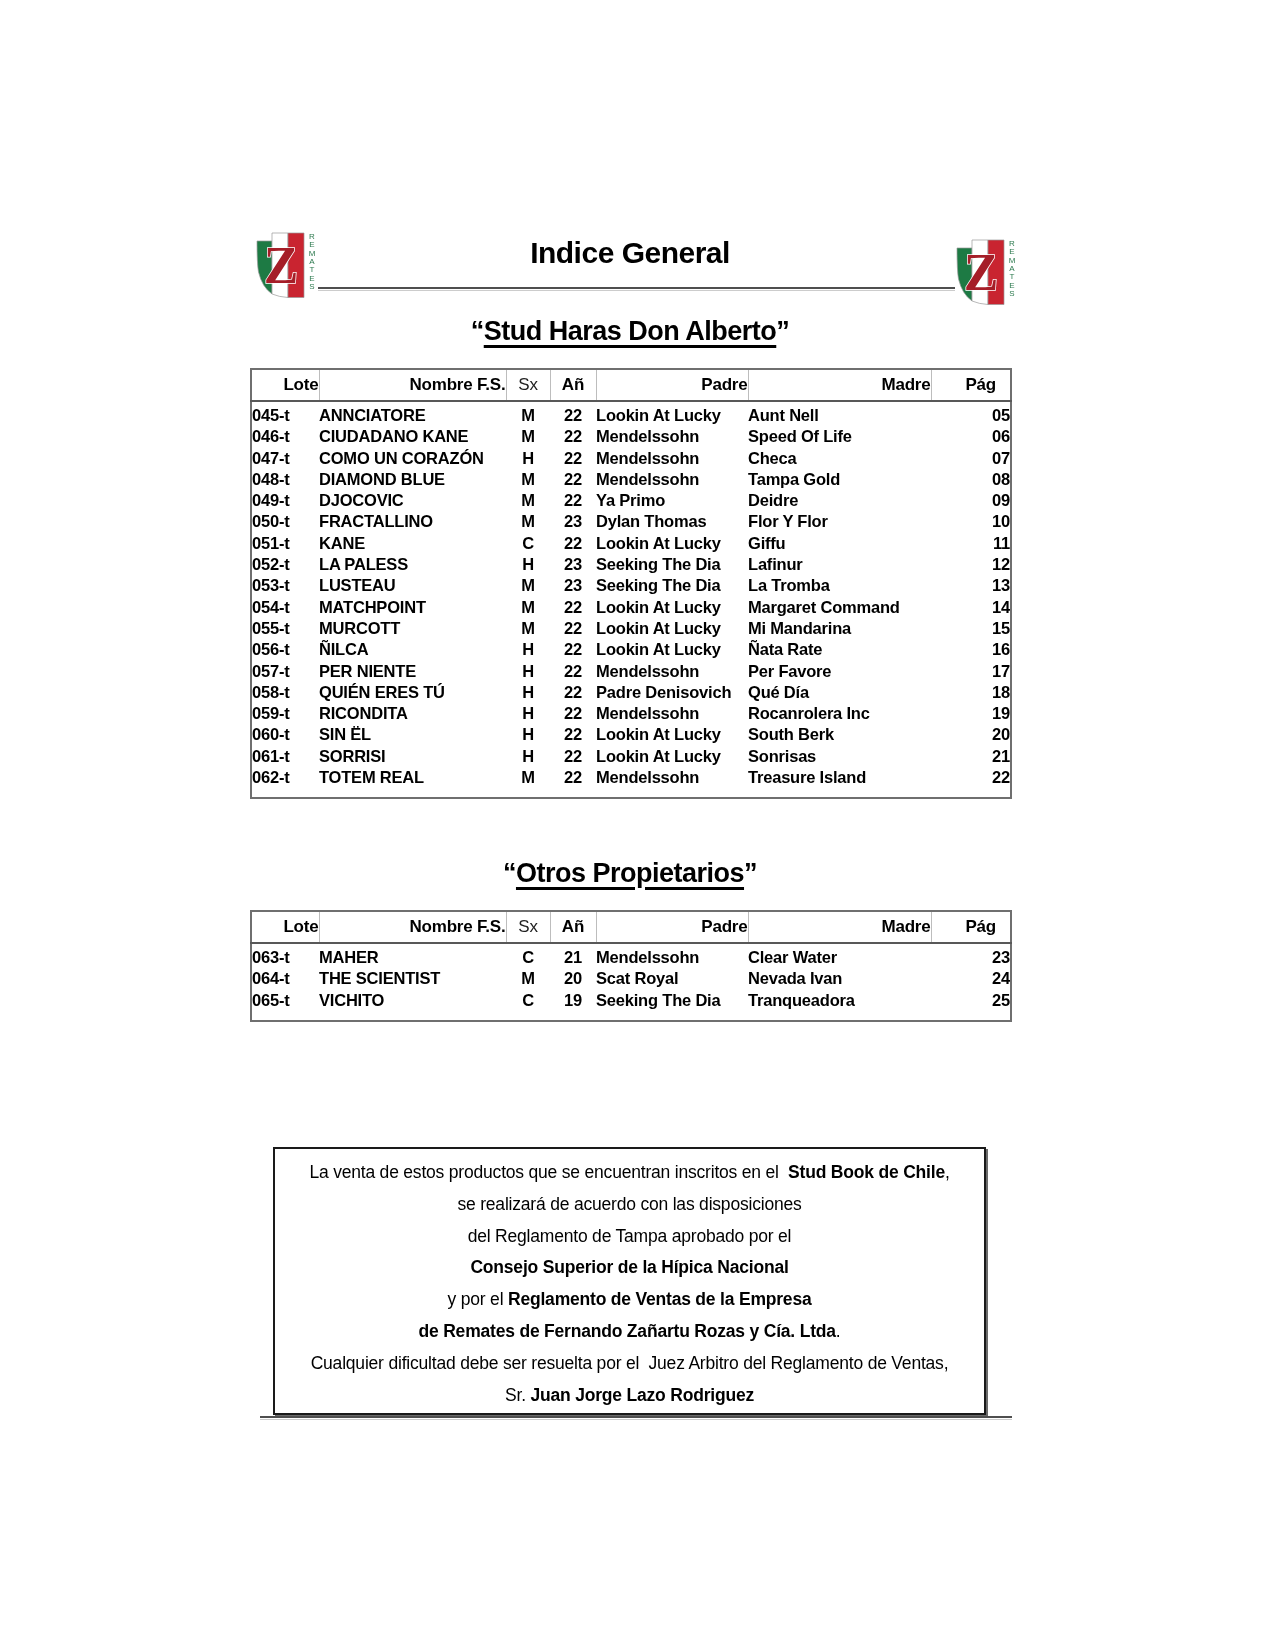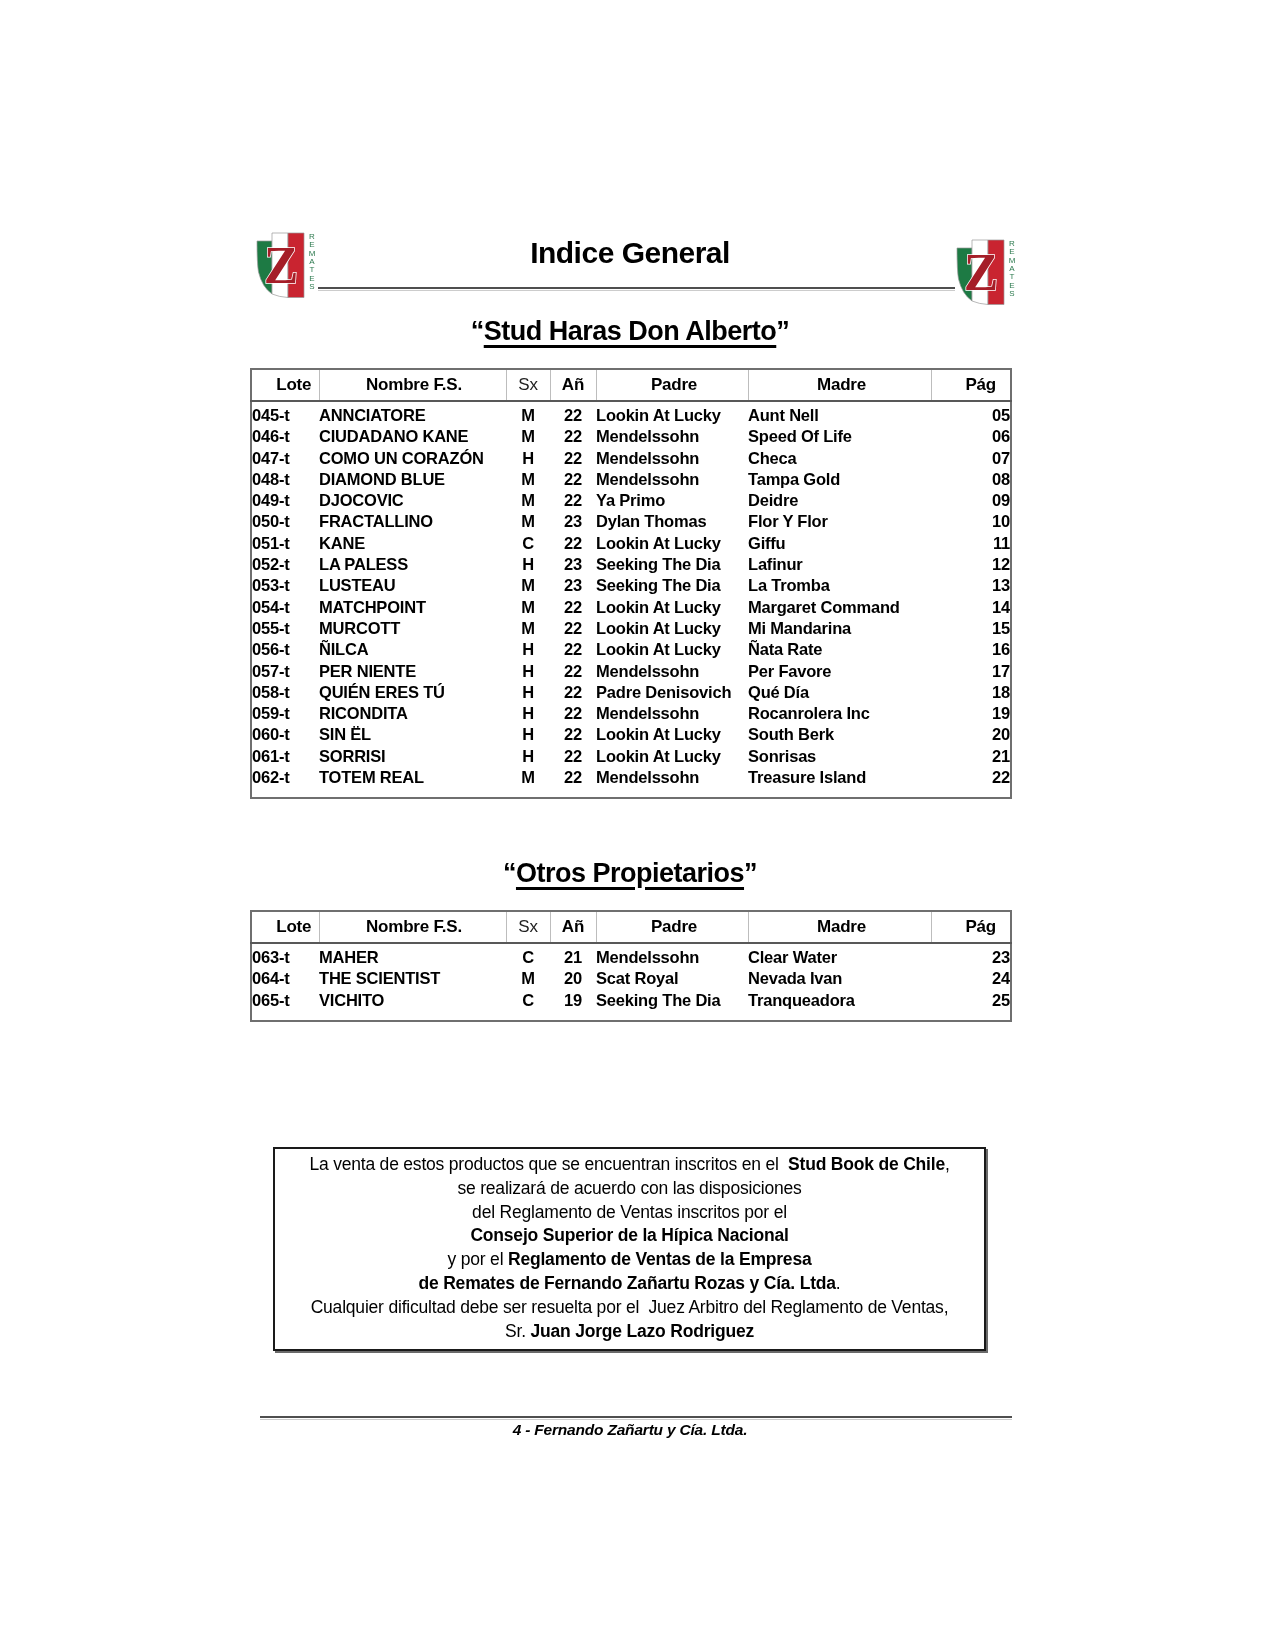--- a/index.html
+++ b/index.html
@@ -34,21 +34,21 @@
 
   
   table.index-table {
     position:absolute; left:250px; width:760px;
     border-collapse:collapse; table-layout:fixed;
     border:2px solid #6f6f6f; background:#fff;
   }
   #table1 { top:368px; }
   #table2 { top:910px; }
   .index-table th {
-    height:30px; font-size:17px; font-weight:bold; text-align:center;
+    height:30px; font-size:17px; font-weight:bold; text-align:right;
     vertical-align:middle; padding:0; letter-spacing:-0.2px;
     border-bottom:2px solid #585858; border-right:1px solid #bdbdbd;
   }
   .index-table th:last-child { border-right:none; }
   .index-table td {
     padding:0; font-size:16.5px; font-weight:bold; line-height:21.3px;
     letter-spacing:-0.2px; white-space:nowrap; overflow:hidden;
   }
   .index-table tbody tr:first-child td { padding-top:3px; }
   .index-table tbody tr:last-child td  { padding-bottom:9px; }
@@ -62,21 +62,21 @@
   .c-pag,   th.h-pag    { text-align:right; padding-right:14px; }
   th.h-sx { font-weight:normal; color:#222; }
 
   
   .notice {
     position:absolute; left:273px; top:1147px; width:713px; box-sizing:border-box;
     border:2px solid #1a1a1a; box-shadow:2px 2px 0 #6a6a6a;
     padding:4px 10px 6px; text-align:center;
     font-size:17.5px; line-height:23.8px; letter-spacing:-0.2px;
   }
-  .notice .nline { white-space:pre-wrap; }
+  .notice .nline { white-space:pre-wrap;margin-top:8px; }
 
   
   .footer-rule {
     position:absolute; top:1416px; left:260px; width:752px; height:1px;
     border-top:2px solid #4f4f4f; border-bottom:1px solid #cccccc;
   }
   .footer-text {
     position:absolute; top:1421px; left:250px; width:760px; text-align:center;
     font-size:15.5px; font-weight:bold; font-style:italic; letter-spacing:-0.2px;
   }
@@ -345,25 +345,24 @@
           <td class="c-madre">Tranqueadora</td>
           <td class="c-pag">25</td>
         </tr>
       </tbody>
   </table>
 
   <div class="notice">
     <div id="notice-lines">
         <div class="nline"><span>La venta de estos productos que se encuentran inscritos en el  </span><span style="font-weight: bold;">Stud Book de Chile</span><span>,</span></div>
         <div class="nline"><span>se realizará de acuerdo con las disposiciones</span></div>
-        <div class="nline"><span>del Reglamento de Ventas inscritos por el</span></div>
+        <div class="nline"><span>del Reglamento de Tampa aprobado por el</span></div>
         <div class="nline"><span style="font-weight: bold;">Consejo Superior de la Hípica Nacional</span></div>
         <div class="nline"><span>y por el </span><span style="font-weight: bold;">Reglamento de Ventas de la Empresa</span></div>
         <div class="nline"><span style="font-weight: bold;">de Remates de Fernando Zañartu Rozas y Cía. Ltda</span><span>.</span></div>
         <div class="nline"><span>Cualquier dificultad debe ser resuelta por el  Juez Arbitro del Reglamento de Ventas,</span></div>
         <div class="nline"><span>Sr. </span><span style="font-weight: bold;">Juan Jorge Lazo Rodriguez</span></div>
       </div>
   </div>
 
   <div class="footer-rule"></div>
-  <div class="footer-text">4 - Fernando Zañartu y Cía. Ltda.</div>
 
 </div>
 
 </body></html>

